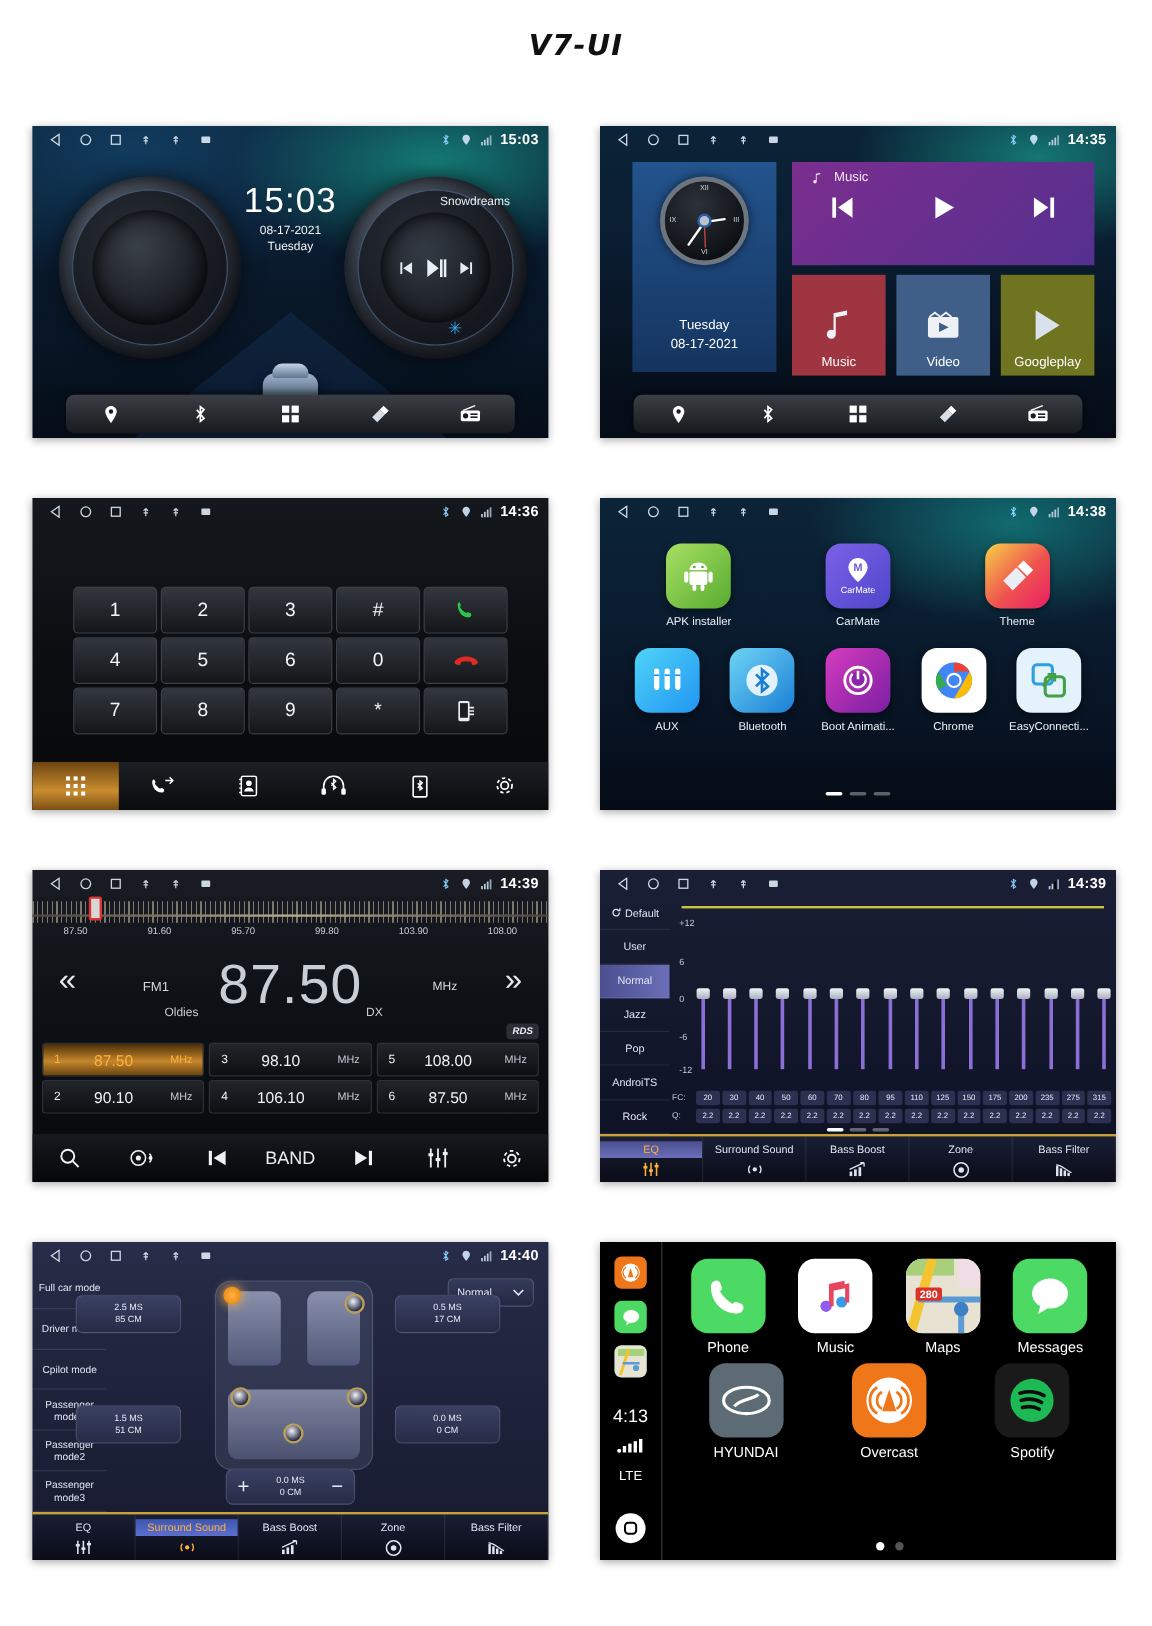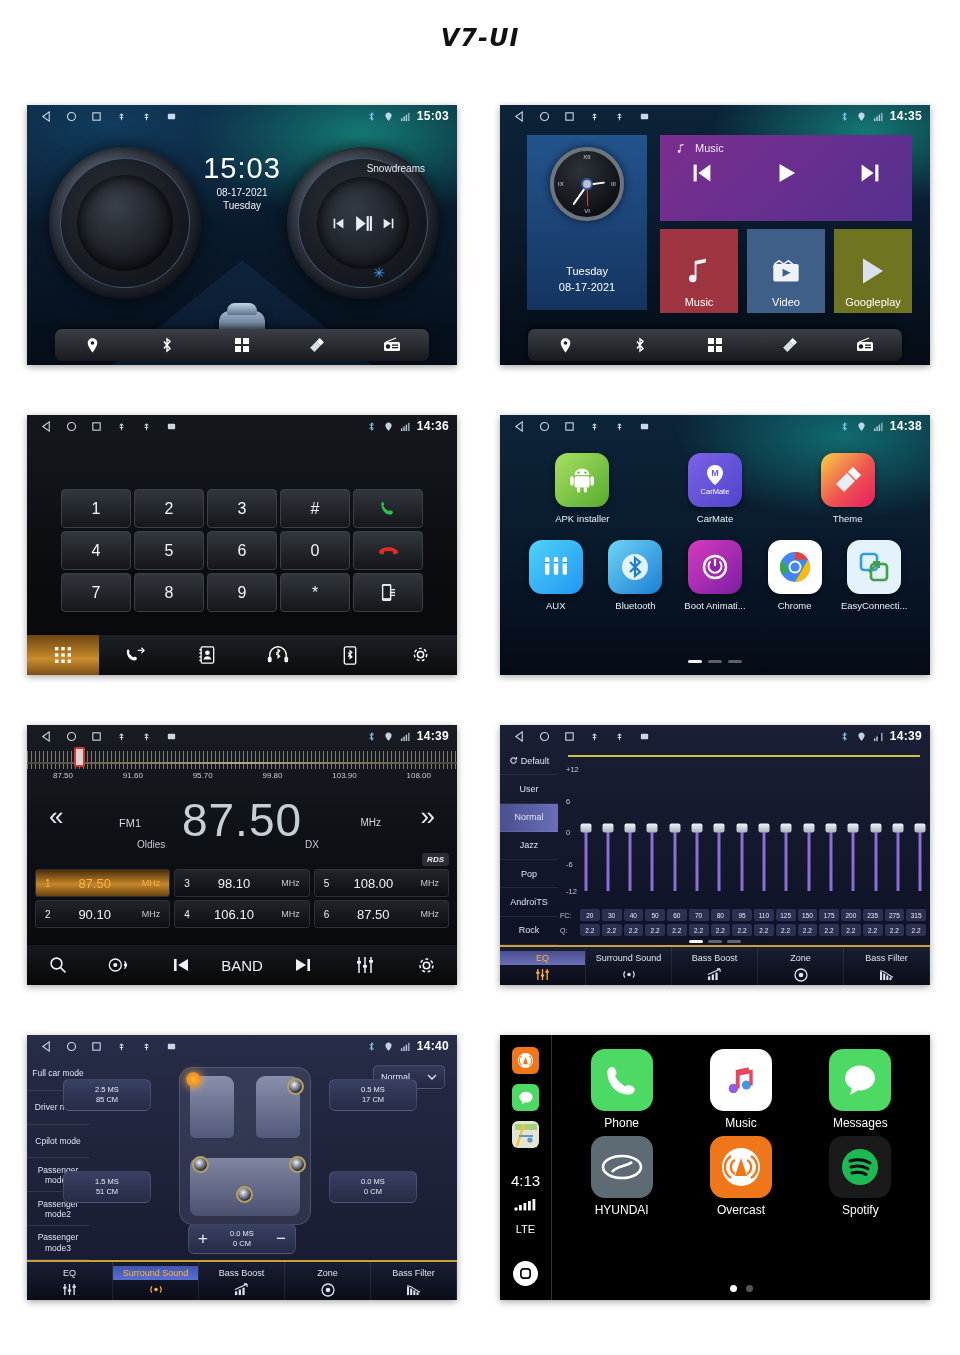--- a/index.html
+++ b/index.html
@@ -1452,20 +1452,36 @@
               <svg width="36" height="36" viewBox="0 0 36 36">
                   <path d="M15 26.5a4.6 4.6 0 11-4.6-4.6c.9 0 1.7.2 2.4.7V8l13-2.7v4.2L15 12.2z" fill="#e8455e"></path>
                   <circle cx="10.4" cy="26.5" r="4.6" fill="#8b5cf6"></circle>
                   <circle cx="23.4" cy="23" r="4.6" fill="#3b9ae8"></circle>
                   <path d="M15 26.5V12.2l13-2.7v14" fill="none" stroke="#e8455e" stroke-width="3.4"></path>
                 </svg>
             </div>
             <span class="cp-lbl">Music</span>
           </div>
           <div class="cp-app">
+            <div class="cp-ico" style="background:#e8e2d3;overflow:hidden">
+              <svg width="62" height="62" viewBox="0 0 62 62">
+                  <rect width="62" height="62" fill="#e8e2d3"></rect>
+                  <rect x="0" y="0" width="40" height="14" fill="#a8cf7a"></rect>
+                  <rect x="44" y="0" width="18" height="24" fill="#f0dde6"></rect>
+                  <path d="M4 62L22 0" stroke="#f4c430" stroke-width="8"></path>
+                  <path d="M10 34h52" stroke="#5b9bd5" stroke-width="5"></path>
+                  <path d="M46 34V62" stroke="#5b9bd5" stroke-width="5"></path>
+                  <rect x="8" y="24" width="22" height="11" rx="2" fill="#d9332c"></rect>
+                  <text x="19" y="33" font-size="9" fill="#fff" text-anchor="middle" font-family="Liberation Sans, sans-serif" font-weight="bold">280</text>
+                  <circle cx="46" cy="42" r="6" fill="#3f7fc4"></circle>
+                </svg>
+            </div>
+            <span class="cp-lbl">Maps</span>
+          </div>
+          <div class="cp-app">
             <div class="cp-ico" style="background:#4cd964">
               <svg width="40" height="40" viewBox="0 0 40 40">
                   <ellipse cx="20" cy="18" rx="15" ry="12.5" fill="#fff"></ellipse>
                   <path d="M12 28l-2 7 8-4.6z" fill="#fff"></path>
                 </svg>
             </div>
             <span class="cp-lbl">Messages</span>
           </div>
         </div>
         <div class="cp-row">

